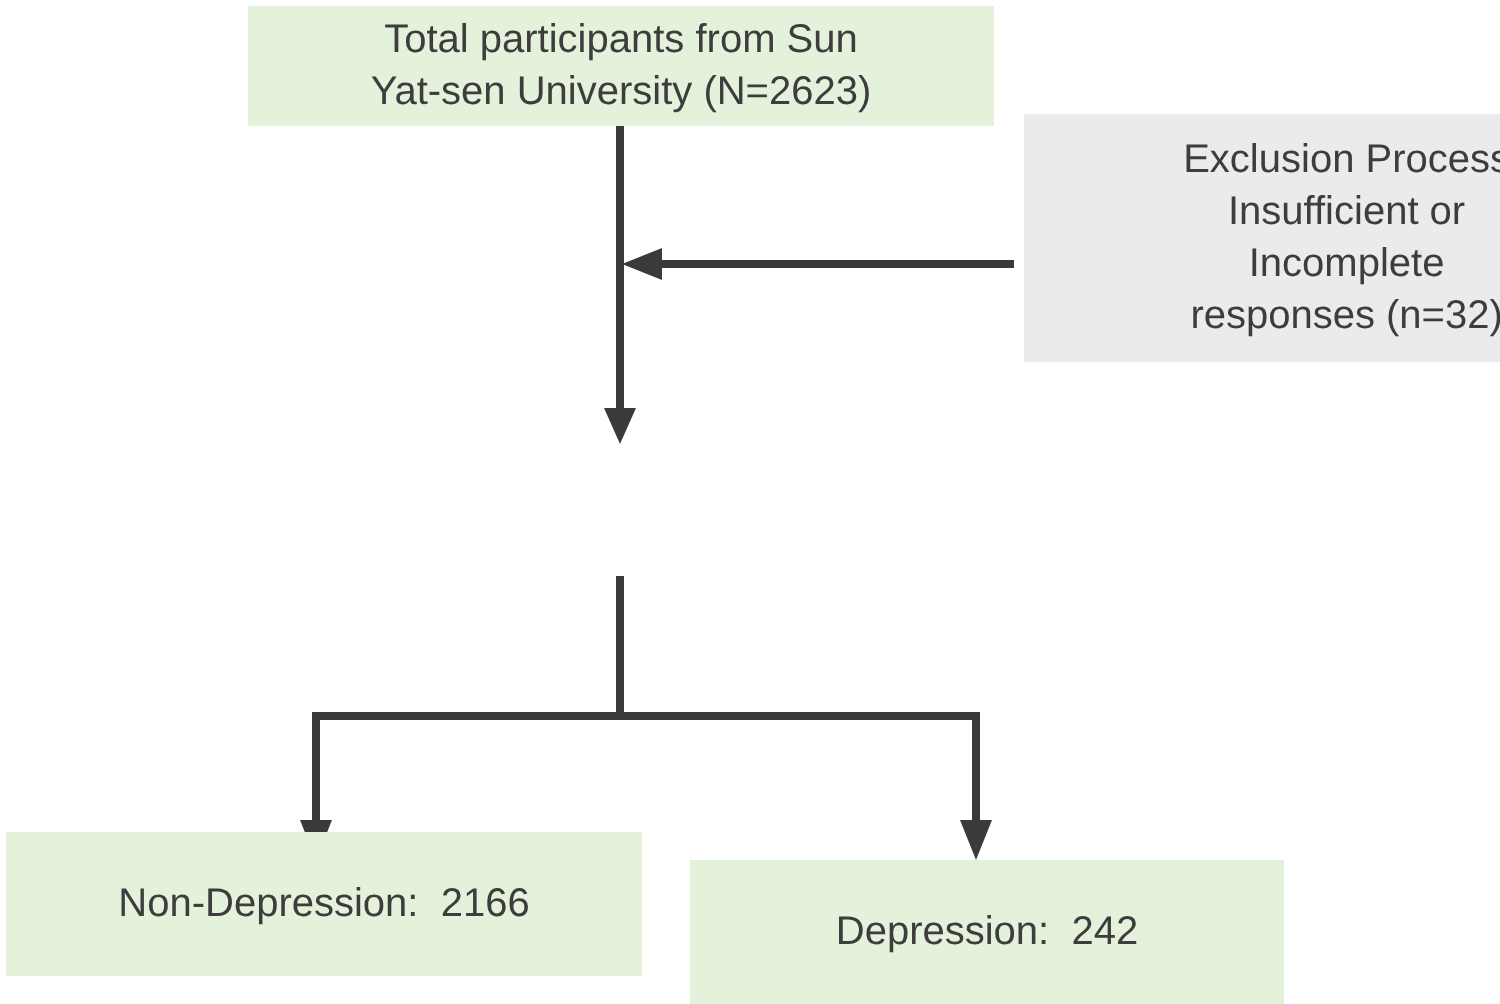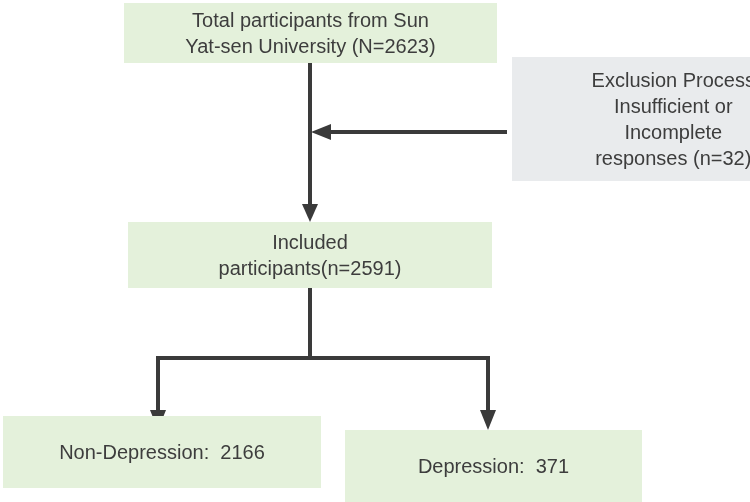--- a/index.html
+++ b/index.html
@@ -64,26 +64,22 @@
 Yat-sen University (N=2623)</span>
   </div>
 
   <div class="node gray node-exclude">
     <span class="label">Exclusion Process
 Insufficient or
 Incomplete
 responses (n=32)</span>
   </div>
 
-  <div class="node green node-included">
-    <span class="label">Included
-participants(n=2591)</span>
-  </div>
 
   <div class="node green node-nondep">
     <span class="label">Non-Depression:  2166</span>
   </div>
 
   <div class="node green node-dep">
-    <span class="label">Depression:  371</span>
+    <span class="label">Depression:  242</span>
   </div>
 
 </div>
 
 </body></html>

